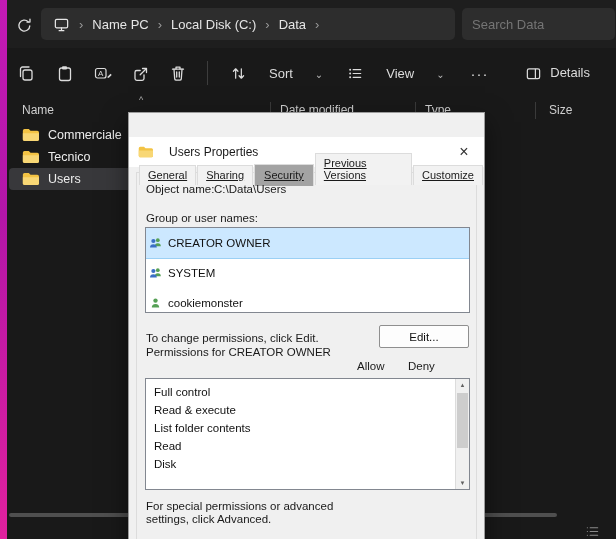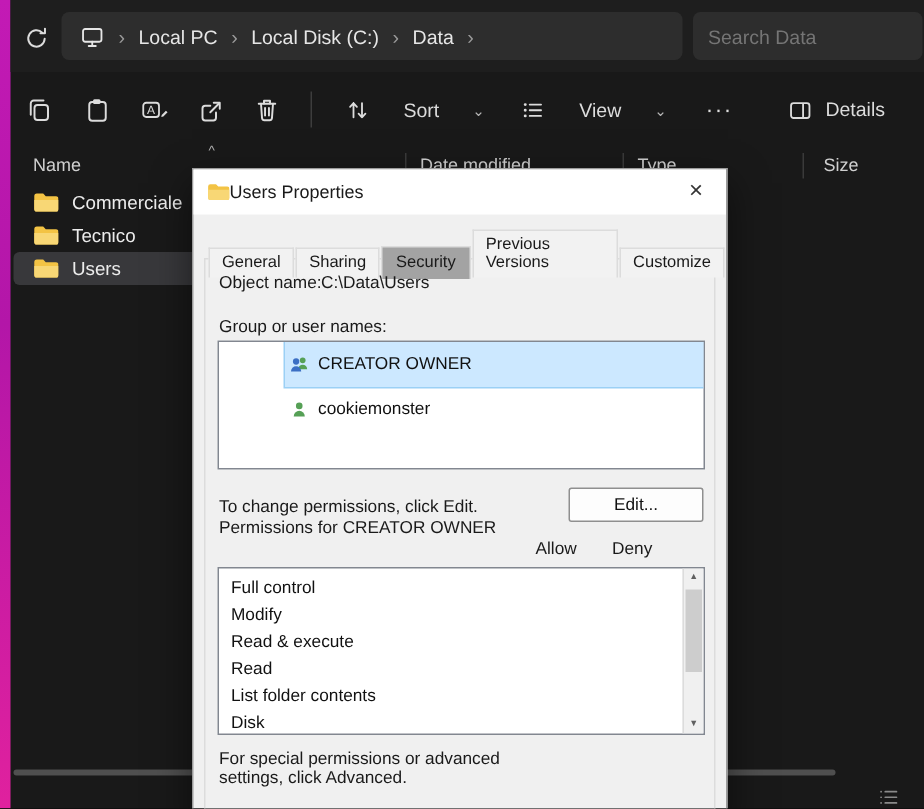--- a/index.html
+++ b/index.html
@@ -59,40 +59,40 @@
   
   .hscroll { position:absolute; left:9px; top:513px; width:548px; height:4px;
     background:#4f4f4f; border-radius:2px; cursor:pointer; }
   .status-icon { position:absolute; right:16px; top:524px; color:#8a8a8a; cursor:pointer; }
 
   
   .dialog { position:absolute; left:128px; top:112px; width:357px; height:440px;
     background:#f0f0f0; border:1px solid #9c9c9c; color:#000;
     box-shadow:0 10px 24px rgba(0,0,0,.5); z-index:10; font-size:12px; }
   .dlg-title { height:30px; background:#ffffff; display:flex; align-items:center;
-    padding:0 9px; gap:0; }
+    padding:0 9px; gap:16px;margin-top:24px; }
   .dlg-title-text { font-size:12px; color:#1a1a1a; }
   .dlg-close { margin-left:auto; width:22px; height:22px; display:flex; align-items:center;
     justify-content:center; font-size:16px; color:#333; cursor:pointer; }
   .tabs { position:absolute; top:40px; left:10px; display:flex; align-items:flex-end; z-index:3; }
   .tab { font-size:11px; color:#1a1a1a; padding:3px 8px 4px; margin-right:1px;
-    border:1px solid #dcdcdc; border-bottom:none; background:#f2f2f2; cursor:pointer; }
+    border:1px solid #dcdcdc; border-bottom:none; background:#f2f2f2; cursor:pointer;text-decoration:underline; }
   .tab.active { background:#a3a3a3; padding:4px 9px 5px; position:relative; top:1px; }
   .page { position:absolute; left:7px; right:7px; top:59px; height:374px;
     border:1px solid #dcdcdc; background:#f0f0f0; }
 
   .dlg-label { position:absolute; font-size:11.5px; color:#1a1a1a; z-index:4; }
   .obj-label { left:17px; top:70px; }
   .obj-value { left:85px; top:70px; }
   .grp-label { left:17px; top:99px; }
 
   .acl-list { position:absolute; left:16px; top:114px; width:325px; height:86px;
     background:#ffffff; border:1px solid #828790; z-index:4; overflow:hidden; }
   .acl-row { height:30px; display:flex; align-items:center; gap:6px; padding-left:3px;
-    font-size:11.5px; color:#111; cursor:pointer;margin-left:44px; }
+    font-size:11.5px; color:#111; cursor:pointer; }
   .acl-row.selected { background:#cce8ff; outline:1px solid #9bd0f5; }
 
   .change-text { left:17px; top:219px; }
   .btn { position:absolute; width:90px; height:23px; background:#fdfdfd;
     border:1px solid #8f8f8f; border-radius:2px; font-size:11.5px; color:#111;
     display:flex; align-items:center; justify-content:center; cursor:pointer; z-index:4; }
   .btn-edit { left:250px; top:212px; }
   .btn-advanced { left:250px; top:389px; border:1px solid #0067c0; }
 
   .perm-label { left:17px; top:233px; width:185px; line-height:13px; }
@@ -127,21 +127,21 @@
           <path d="M14.8 2.2 v3.2 h-3.2" stroke-linejoin="round"></path>
       </svg>
     </div>
 
     <div class="breadcrumb">
       <svg width="17" height="17" viewBox="0 0 18 18" fill="none" stroke="currentColor" stroke-width="1.3" stroke-linecap="round">
         <rect x="2.5" y="3.5" width="13" height="9" rx="1.5"></rect>
           <path d="M6.5 15.5 h5 M9 12.5 v3"></path>
       </svg>
       <span class="crumb-sep">›</span>
-      <span class="crumb">Local PC</span>
+      <span class="crumb">Name PC</span>
       <span class="crumb-sep">›</span>
       <span class="crumb">Local Disk (C:)</span>
       <span class="crumb-sep">›</span>
       <span class="crumb">Data</span>
       <span class="crumb-sep">›</span>
     </div>
 
     <div class="searchbox">
       <input type="text" placeholder="Search Data" style="">
 
@@ -290,50 +290,56 @@
         <svg width="13" height="12" viewBox="0 0 13 12">
           <circle cx="8.8" cy="3.2" r="1.9" fill="#56a056"></circle>
             <path d="M5.8 9.2 a3 3 0 0 1 6 0 z" fill="#56a056"></path>
           <circle cx="4.4" cy="4" r="2.1" fill="#3b6fc4"></circle>
             <path d="M1 10.6 a3.4 3.4 0 0 1 6.8 0 z" fill="#3b6fc4"></path>
         </svg>
         <span>CREATOR OWNER</span>
       </div>
       <div class="acl-row">
         <svg width="13" height="12" viewBox="0 0 13 12">
+          <circle cx="8.8" cy="3.2" r="1.9" fill="#56a056"></circle>
+            <path d="M5.8 9.2 a3 3 0 0 1 6 0 z" fill="#56a056"></path>
+          <circle cx="4.4" cy="4" r="2.1" fill="#3b6fc4"></circle>
+            <path d="M1 10.6 a3.4 3.4 0 0 1 6.8 0 z" fill="#3b6fc4"></path>
+        </svg>
+        <span>SYSTEM</span>
+      </div>
+      <div class="acl-row">
+        <svg width="13" height="12" viewBox="0 0 13 12">
           <circle cx="6.5" cy="3.6" r="2.2" fill="#56a056"></circle>
             <path d="M2.8 10.6 a3.7 3.7 0 0 1 7.4 0 z" fill="#56a056"></path>
         </svg>
         <span>cookiemonster</span>
       </div>
     </div>
 
     <span class="dlg-label change-text">To change permissions, click Edit.</span>
     <div class="btn btn-edit">Edit...</div>
 
     <span class="dlg-label perm-label">Permissions for CREATOR OWNER</span>
     <span class="dlg-label allow-label">Allow</span>
     <span class="dlg-label deny-label">Deny</span>
 
     <div class="perm-list">
       <div class="perm-list-inner">
         <div class="perm-row">
             <span>Full control</span>
           </div>
         <div class="perm-row">
-            <span>Modify</span>
-          </div>
-        <div class="perm-row">
             <span>Read &amp; execute</span>
           </div>
         <div class="perm-row">
+            <span>List folder contents</span>
+          </div>
+        <div class="perm-row">
             <span>Read</span>
-          </div>
-        <div class="perm-row">
-            <span>List folder contents</span>
           </div>
         <div class="perm-row">
             <span>Disk</span>
           </div>
       </div>
       <div class="vscroll">
         <div class="vs-arrow">▲</div>
         <div class="vs-thumb"></div>
         <div class="vs-arrow down">▼</div>
       </div>

